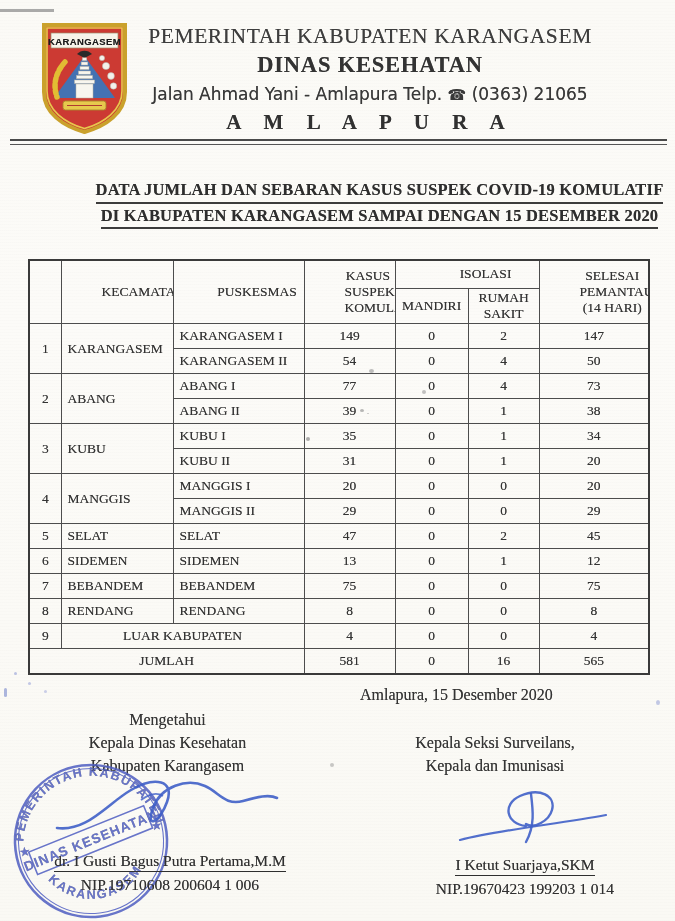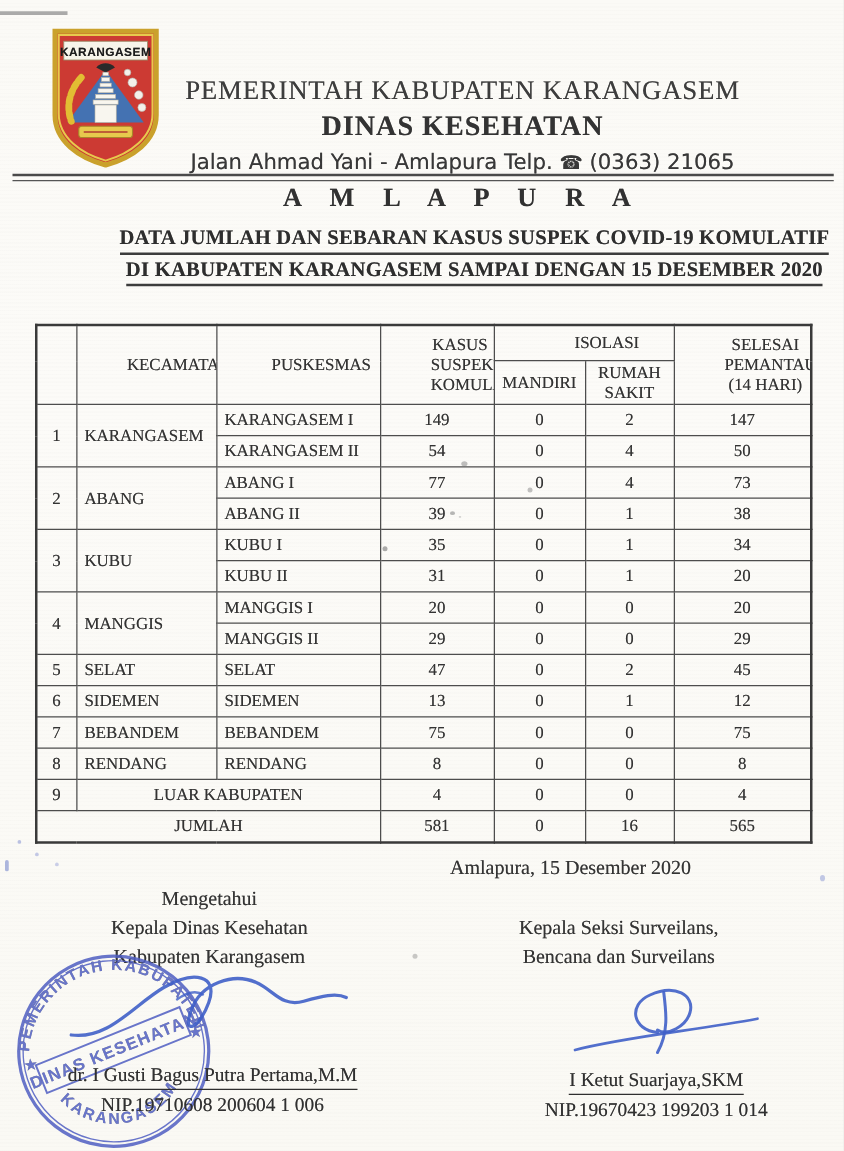--- a/index.html
+++ b/index.html
@@ -7,21 +7,21 @@
     position:relative;width:675px;height:921px;margin:0 auto;
     background:linear-gradient(180deg,#fbfaf6 0%,#fcfbf8 35%,#faf9f4 100%);
     font-family:"Liberation Serif","DejaVu Serif",serif;
     color:#2b2b2b;overflow:hidden;
     text-shadow:0 0 .5px rgba(45,45,45,.6);
   }
   .page::before{content:"";position:absolute;inset:0;pointer-events:none;
     background:repeating-linear-gradient(0deg,rgba(60,60,60,.012) 0 1px,transparent 1px 3px);}
   
   .logo{position:absolute;left:36px;top:20px;width:97px;height:118px;}
-  .head-text{position:absolute;left:103px;top:24px;width:534px;text-align:center;margin-top:36px;}
+  .head-text{position:absolute;left:103px;top:24px;width:534px;text-align:center;}
   .gov{font-size:21.5px;letter-spacing:.6px;color:#3d3d3d;}
   .dept{font-size:22.5px;font-weight:bold;letter-spacing:.8px;margin-top:3px;color:#333;}
   .addr{font-family:"DejaVu Sans",sans-serif;font-size:17px;margin-top:6px;color:#383838;}
   .addr .ph{font-size:15px;}
   .city{font-size:21px;font-weight:bold;letter-spacing:9px;margin-top:6px;color:#313131;}
   .rule{position:absolute;left:10px;top:139px;width:657px;height:3px;
     border-top:2.5px solid #4a4a4a;border-bottom:1.5px solid #555;}
   .artifact{position:absolute;pointer-events:none;}
   
   .title{position:absolute;left:0;top:180px;width:675px;text-align:center;
@@ -256,21 +256,21 @@
           <td>0</td>
           <td>16</td>
           <td>565</td>
         </tr>
       </tbody>
   </table>
 
   <div class="date">Amlapura, 15 Desember 2020</div>
   <div class="sig-head right">
     <div>Kepala Seksi Surveilans,</div>
-    <div>Bencana dan Surveilans</div>
+    <div>Kepala dan Imunisasi</div>
   </div>
 
   <div class="sig-head left">
     <div>Mengetahui</div>
     <div>Kepala Dinas Kesehatan</div>
     <div>Kabupaten Karangasem</div>
   </div>
 
   <svg class="stamp" viewBox="0 0 182 162">
     <defs>

